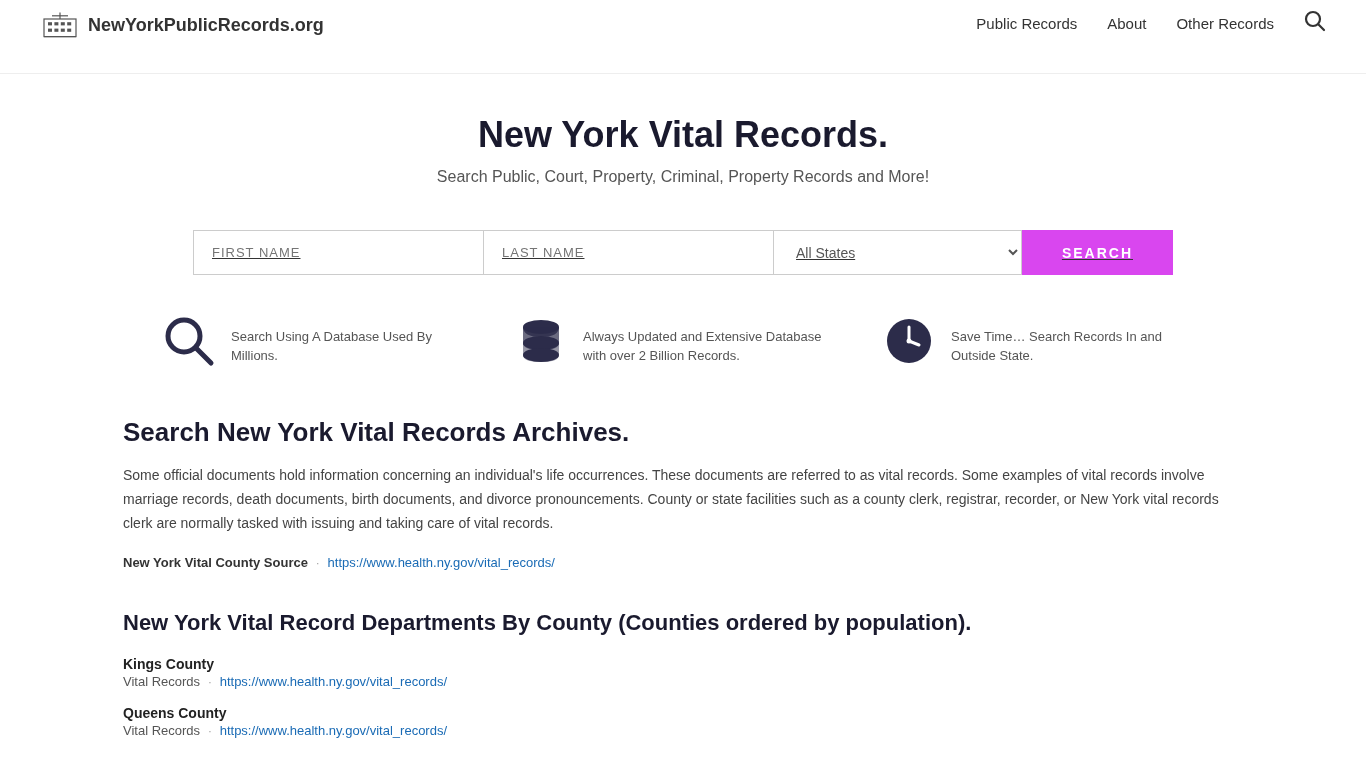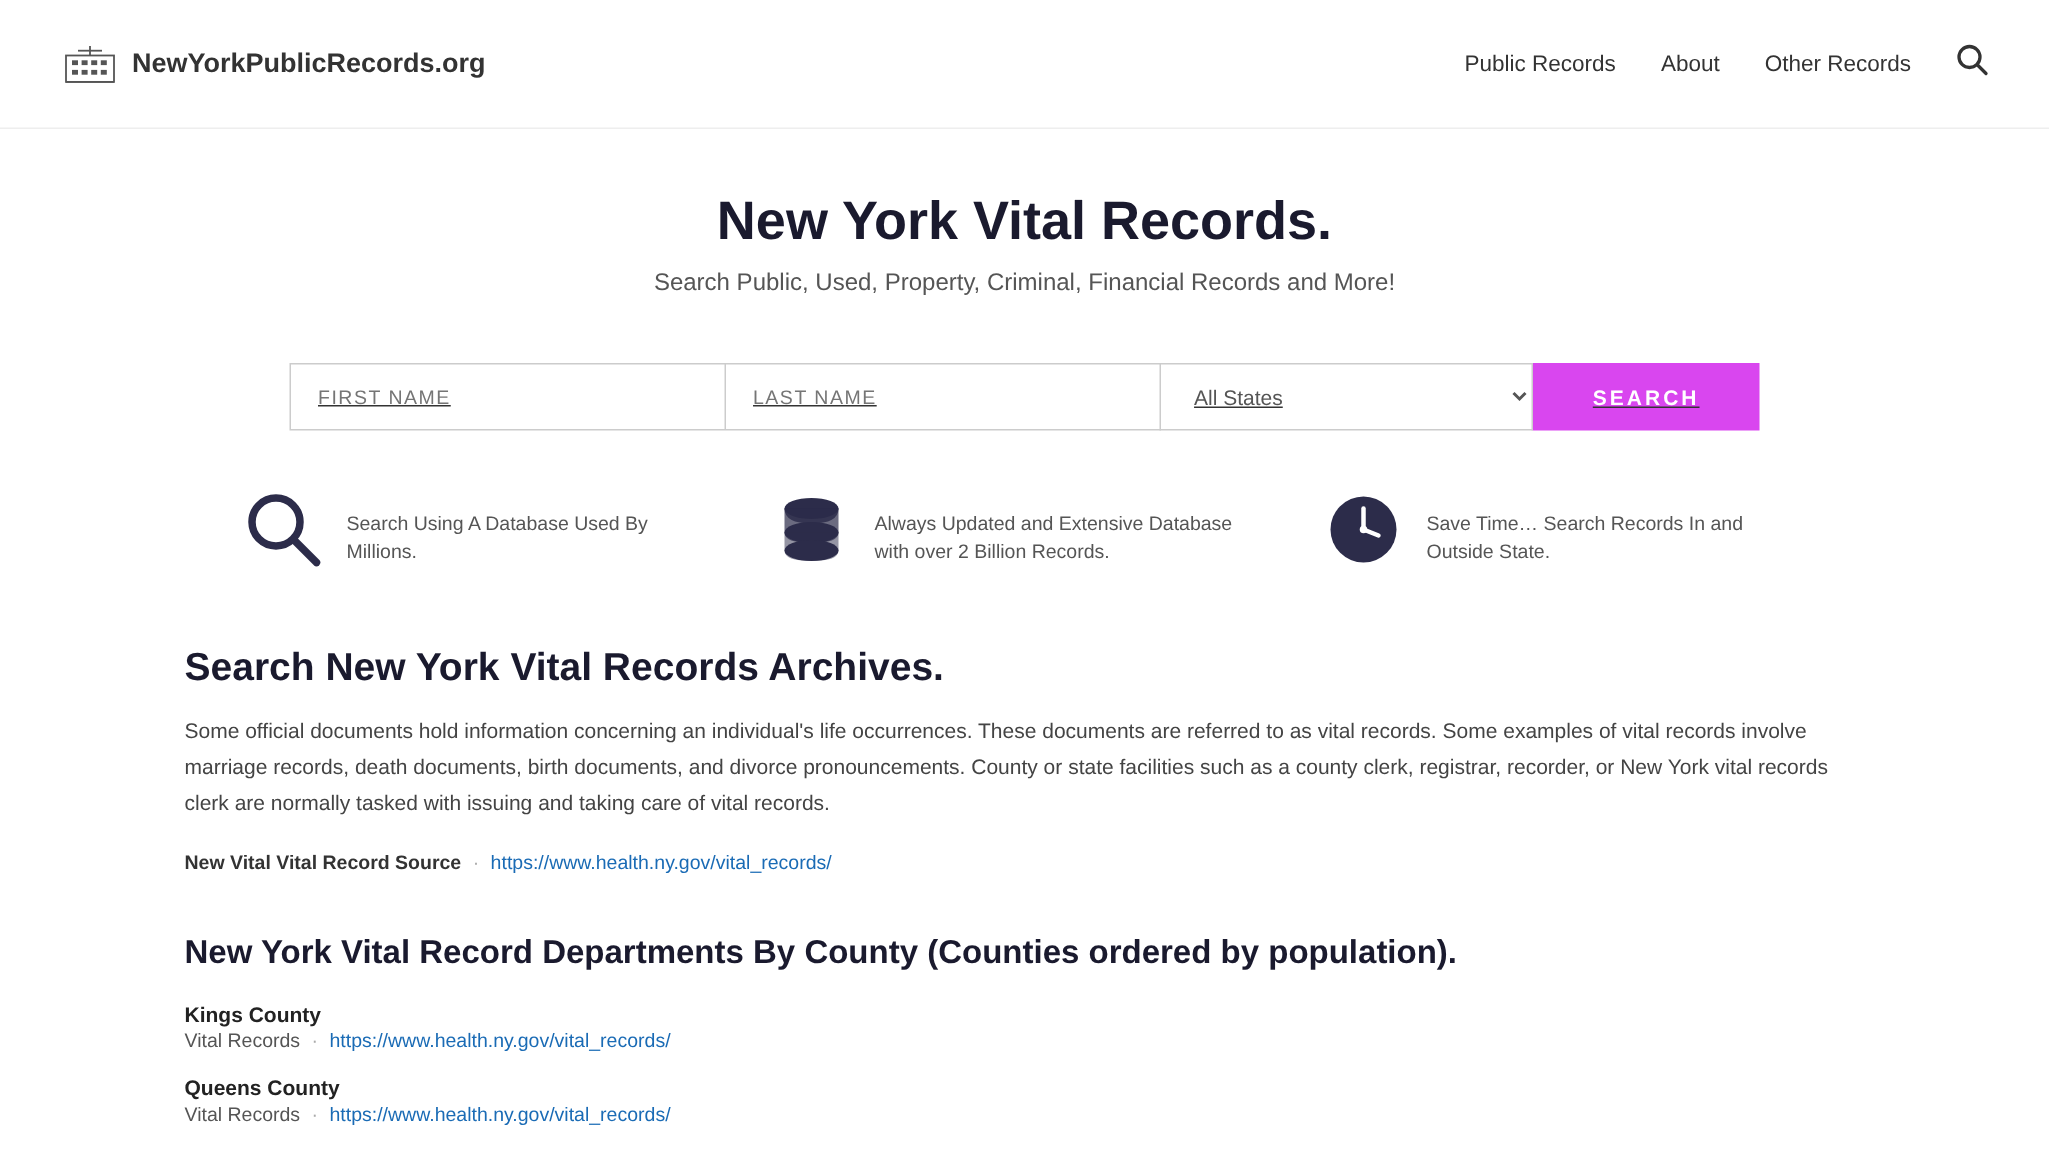--- a/index.html
+++ b/index.html
@@ -1,25 +1,25 @@
 <!DOCTYPE html>
 <html><head>
   <meta charset="utf-8">
   <style>
     * { margin: 0; padding: 0; box-sizing: border-box; }
     body { font-family: Arial, sans-serif; background: #fff; color: #333; font-size: 14px; }
 
     
     header {
       display: flex;
-      align-items: center;
+      align-items: flex-start;
       justify-content: space-between;
       padding: 10px 40px;
       border-bottom: 1px solid #eee;
-      height: 86px;
+      height: 74px;
     }
     .logo {
       display: flex;
       align-items: center;
       text-decoration: none;
       color: #333;
       font-size: 18px;
       font-weight: bold;
     }
     .logo-icon {
@@ -210,21 +210,21 @@
       <svg width="22" height="22" viewBox="0 0 22 22" fill="none" xmlns="http://www.w3.org/2000/svg">
         <circle cx="9" cy="9" r="7" stroke="#333" stroke-width="2.2"></circle>
         <line x1="14.5" y1="14.5" x2="20" y2="20" stroke="#333" stroke-width="2.2" stroke-linecap="round"></line>
       </svg>
     </span>
   </nav>
 </header>
 
 <section class="hero">
   <h1>New York Vital Records.</h1>
-  <p>Search Public, Used, Property, Criminal, Financial Records and More!</p>
+  <p>Search Public, Court, Property, Criminal, Property Records and More!</p>
 </section>
 
 <div class="search-form-wrapper">
   <div class="search-form">
     <input type="text" placeholder="FIRST NAME" style="">
     <input type="text" style="border-left: none;" placeholder="LAST NAME">
     <select>
     <option value="All States">All States</option><option value="Alabama">Alabama</option><option value="Alaska">Alaska</option><option value="Arizona">Arizona</option><option value="Arkansas">Arkansas</option><option value="California">California</option><option value="Colorado">Colorado</option><option value="Connecticut">Connecticut</option><option value="Delaware">Delaware</option><option value="Florida">Florida</option><option value="Georgia">Georgia</option><option value="Hawaii">Hawaii</option><option value="Idaho">Idaho</option><option value="Illinois">Illinois</option><option value="Indiana">Indiana</option><option value="Iowa">Iowa</option><option value="Kansas">Kansas</option><option value="Kentucky">Kentucky</option><option value="Louisiana">Louisiana</option><option value="Maine">Maine</option><option value="Maryland">Maryland</option><option value="Massachusetts">Massachusetts</option><option value="Michigan">Michigan</option><option value="Minnesota">Minnesota</option><option value="Mississippi">Mississippi</option><option value="Missouri">Missouri</option><option value="Montana">Montana</option><option value="Nebraska">Nebraska</option><option value="Nevada">Nevada</option><option value="New Hampshire">New Hampshire</option><option value="New Jersey">New Jersey</option><option value="New Mexico">New Mexico</option><option value="New York">New York</option><option value="North Carolina">North Carolina</option><option value="North Dakota">North Dakota</option><option value="Ohio">Ohio</option><option value="Oklahoma">Oklahoma</option><option value="Oregon">Oregon</option><option value="Pennsylvania">Pennsylvania</option><option value="Rhode Island">Rhode Island</option><option value="South Carolina">South Carolina</option><option value="South Dakota">South Dakota</option><option value="Tennessee">Tennessee</option><option value="Texas">Texas</option><option value="Utah">Utah</option><option value="Vermont">Vermont</option><option value="Virginia">Virginia</option><option value="Washington">Washington</option><option value="West Virginia">West Virginia</option><option value="Wisconsin">Wisconsin</option><option value="Wyoming">Wyoming</option></select>
     <button class="search-submit">SEARCH</button>
   </div>
@@ -263,21 +263,21 @@
       </svg>
     </span>
     <span class="feature-text">Save Time… Search Records In and Outside State.</span>
   </div>
 </div>
 
 <div class="content">
   <h2>Search New York Vital Records Archives.</h2>
   <p>Some official documents hold information concerning an individual's life occurrences. These documents are referred to as vital records. Some examples of vital records involve marriage records, death documents, birth documents, and divorce pronouncements. County or state facilities such as a county clerk, registrar, recorder, or New York vital records clerk are normally tasked with issuing and taking care of vital records.</p>
   <div class="source-line">
-    <strong>New Vital Vital Record Source</strong>
+    <strong>New York Vital County Source</strong>
     <span class="separator">·</span>
     <a href="#">https://www.health.ny.gov/vital_records/</a>
   </div>
 
   <div class="county-section">
     <h2>New York Vital Record Departments By County (Counties ordered by population).</h2>
     <div class="county-entry">
       <div class="county-name">Kings County</div>
       <div class="county-link">
         <span>Vital Records</span>

